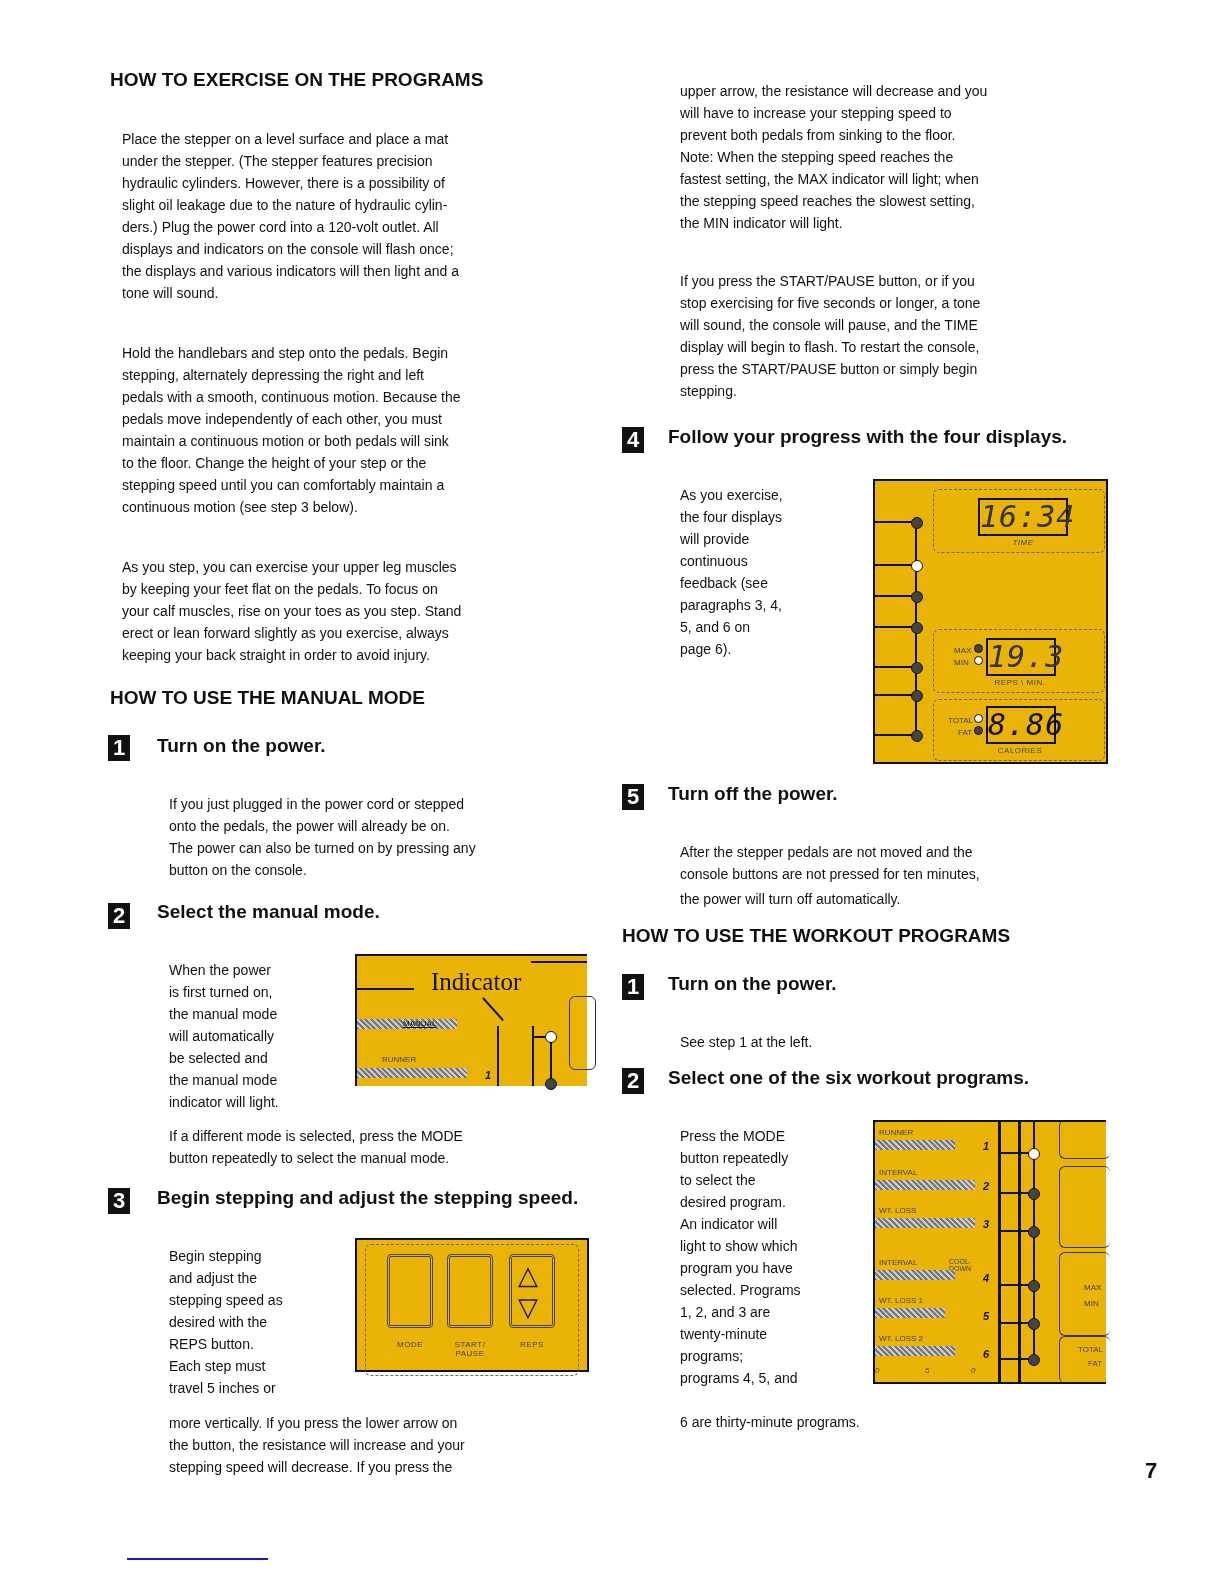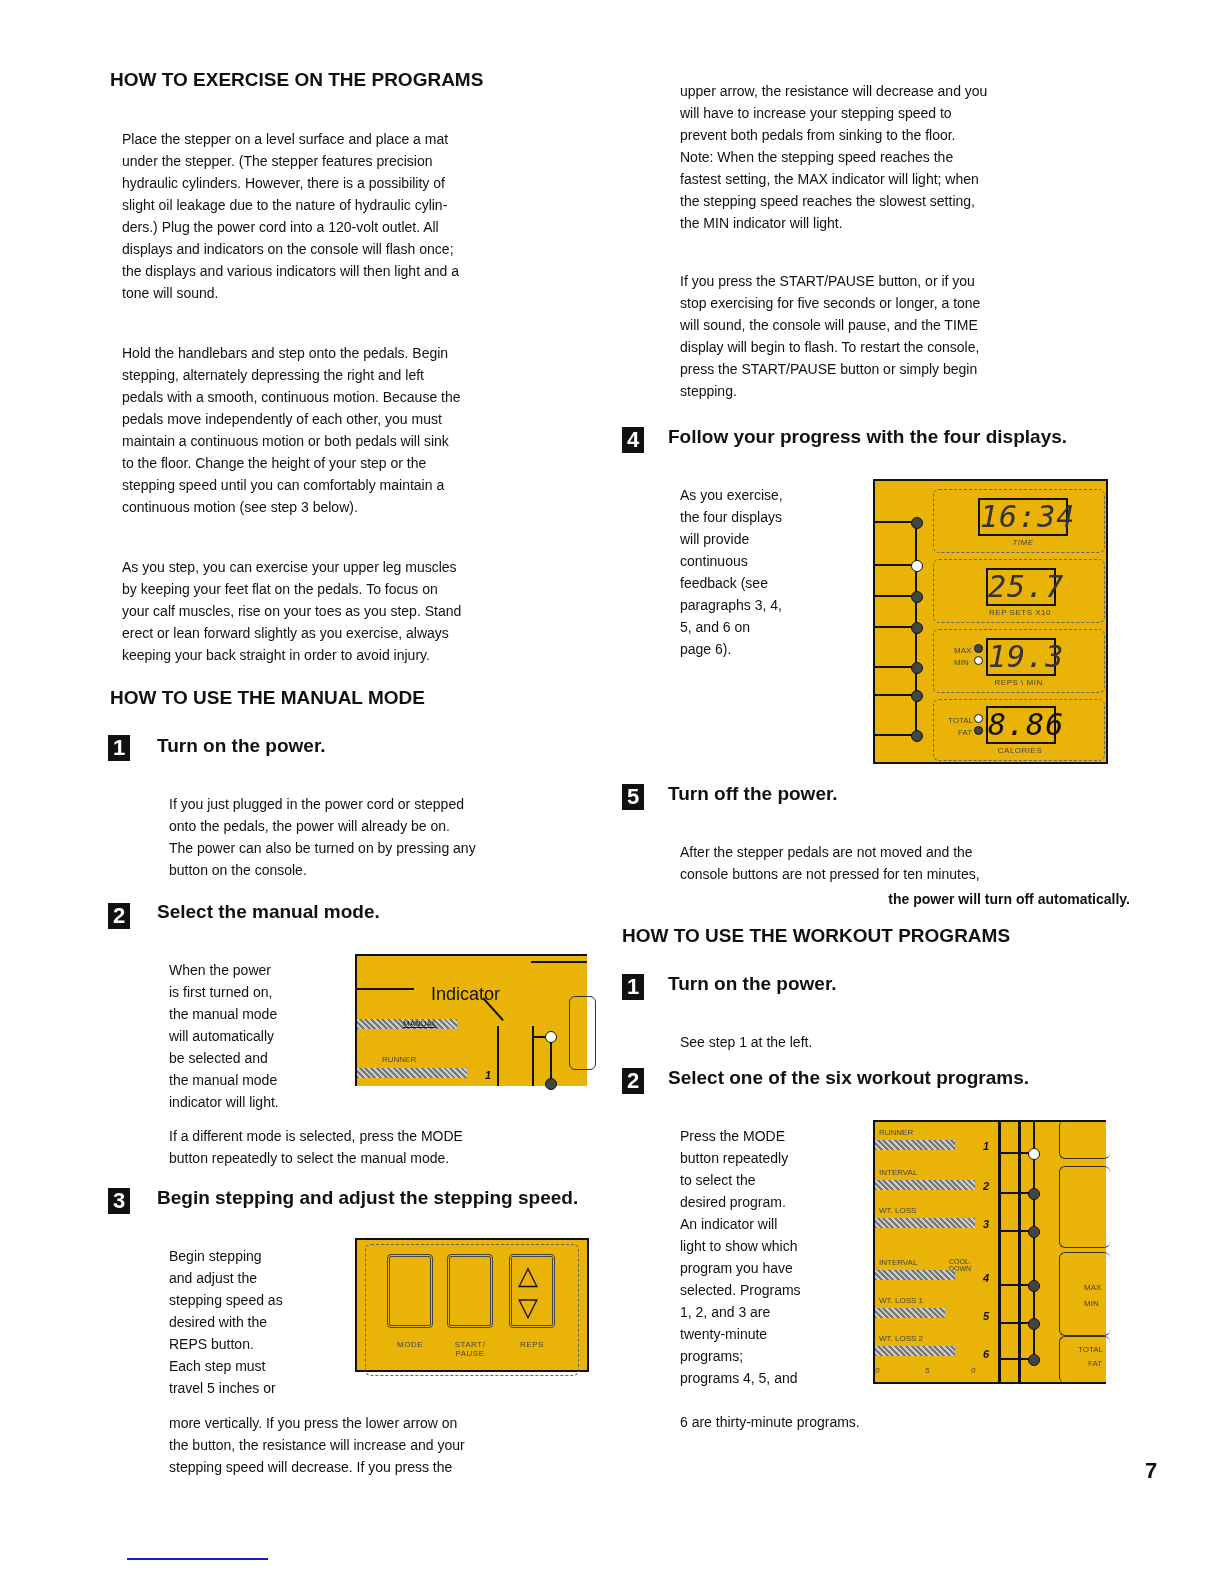--- a/index.html
+++ b/index.html
@@ -63,21 +63,21 @@
 the manual mode
 will automatically
 be selected and
 the manual mode
 indicator will light.</p>
 <p class="abs p" style="left:157px;top:1113px;width:440px;">If a different mode is selected, press the MODE
 button repeatedly to select the manual mode.</p>
 
 <div class="box" style="left:355px;top:954px;width:230px;height:130px;border-right:none;border-bottom:none;border-top-width:2px;">
   <div class="line" style="left:0;top:32px;width:57px;height:2px;"></div>
-  <span class="abs" style="left:74px;top:28px;font-size:18px;">Indicator</span>
+  <span class="abs" style="left:74px;top:12px;font-size:25px;font-family:Liberation Serif, serif;">Indicator</span>
   <div class="line" style="left:125px;top:42px;width:2px;height:30px;transform:rotate(-42deg);transform-origin:top;"></div>
   <div class="line" style="left:174px;top:5px;width:56px;height:2px;"></div>
   <div class="hatch" style="left:0;top:63px;width:100px;"></div>
   <span class="small" style="left:46px;top:63px;color:#111;text-decoration:underline;">MANUAL</span>
   <span class="small" style="left:25px;top:99px;">RUNNER</span>
   <div class="hatch" style="left:0;top:112px;width:110px;"></div>
   <span class="small" style="left:128px;top:113px;font-size:11px;font-weight:bold;font-style:italic;color:#111;">1</span>
   <div class="line" style="left:140px;top:70px;width:2px;height:60px;"></div>
   <div class="line" style="left:175px;top:70px;width:2px;height:60px;"></div>
   <div class="line" style="left:175px;top:80px;width:18px;height:2px;"></div>
@@ -153,24 +153,20 @@
   <div class="dot" style="left:36px;top:181px;"></div>
   <div class="line" style="left:0;top:213px;width:42px;height:2px;"></div>
   <div class="dot" style="left:36px;top:209px;"></div>
   <div class="line" style="left:0;top:253px;width:42px;height:2px;"></div>
   <div class="dot" style="left:36px;top:249px;"></div>
 
   <div class="panel" style="left:58px;top:8px;width:170px;height:62px;">
     <div class="lcd" style="left:44px;top:8px;width:86px;height:34px;">16:34</div>
     <span class="lbl" style="left:44px;top:48px;width:90px;font-style:italic;">TIME</span>
   </div>
-  <div class="panel" style="left:58px;top:78px;width:170px;height:62px;">
-    <div class="lcd" style="left:52px;top:8px;width:66px;height:34px;">25.7</div>
-    <span class="lbl" style="left:44px;top:48px;width:84px;">REP SETS X10</span>
-  </div>
   <div class="panel" style="left:58px;top:148px;width:170px;height:62px;">
     <span class="small" style="left:20px;top:16px;">MAX</span>
     <div class="dot" style="left:40px;top:14px;width:7px;height:7px;"></div>
     <span class="small" style="left:20px;top:28px;">MIN</span>
     <div class="dot off" style="left:40px;top:26px;width:7px;height:7px;"></div>
     <div class="lcd" style="left:52px;top:8px;width:66px;height:34px;">19.3</div>
     <span class="lbl" style="left:44px;top:48px;width:84px;">REPS \ MIN.</span>
   </div>
   <div class="panel" style="left:58px;top:218px;width:170px;height:60px;">
     <span class="small" style="left:14px;top:16px;">TOTAL</span>
@@ -179,21 +175,21 @@
     <div class="dot" style="left:40px;top:26px;width:7px;height:7px;"></div>
     <div class="lcd" style="left:52px;top:6px;width:66px;height:34px;color:#111;">8.86</div>
     <span class="lbl" style="left:44px;top:46px;width:84px;">CALORIES</span>
   </div>
 </div>
 
 <div class="num" style="left:622px;top:784px;">5</div>
 <h3 class="abs h" style="left:668px;top:782px;">Turn off the power.</h3>
 <p class="abs p" style="left:668px;top:829px;width:450px;">After the stepper pedals are not moved and the
 console buttons are not pressed for ten minutes,</p>
-<p class="abs p" style="left:668px;top:876px;width:450px;font-weight:bold;text-align:right;">the power will turn off automatically.</p>
+<p class="abs p" style="left:668px;top:876px;width:450px;font-weight:normal;">the power will turn off automatically.</p>
 
 <h2 class="abs h" style="left:622px;top:924px;">HOW TO USE THE WORKOUT PROGRAMS</h2>
 
 <div class="num" style="left:622px;top:974px;">1</div>
 <h3 class="abs h" style="left:668px;top:972px;">Turn on the power.</h3>
 <p class="abs p" style="left:668px;top:1019px;width:450px;">See step 1 at the left.</p>
 
 <div class="num" style="left:622px;top:1068px;">2</div>
 <h3 class="abs h" style="left:668px;top:1066px;">Select one of the six workout programs.</h3>
 <p class="abs p" style="left:668px;top:1113px;width:190px;">Press the MODE

